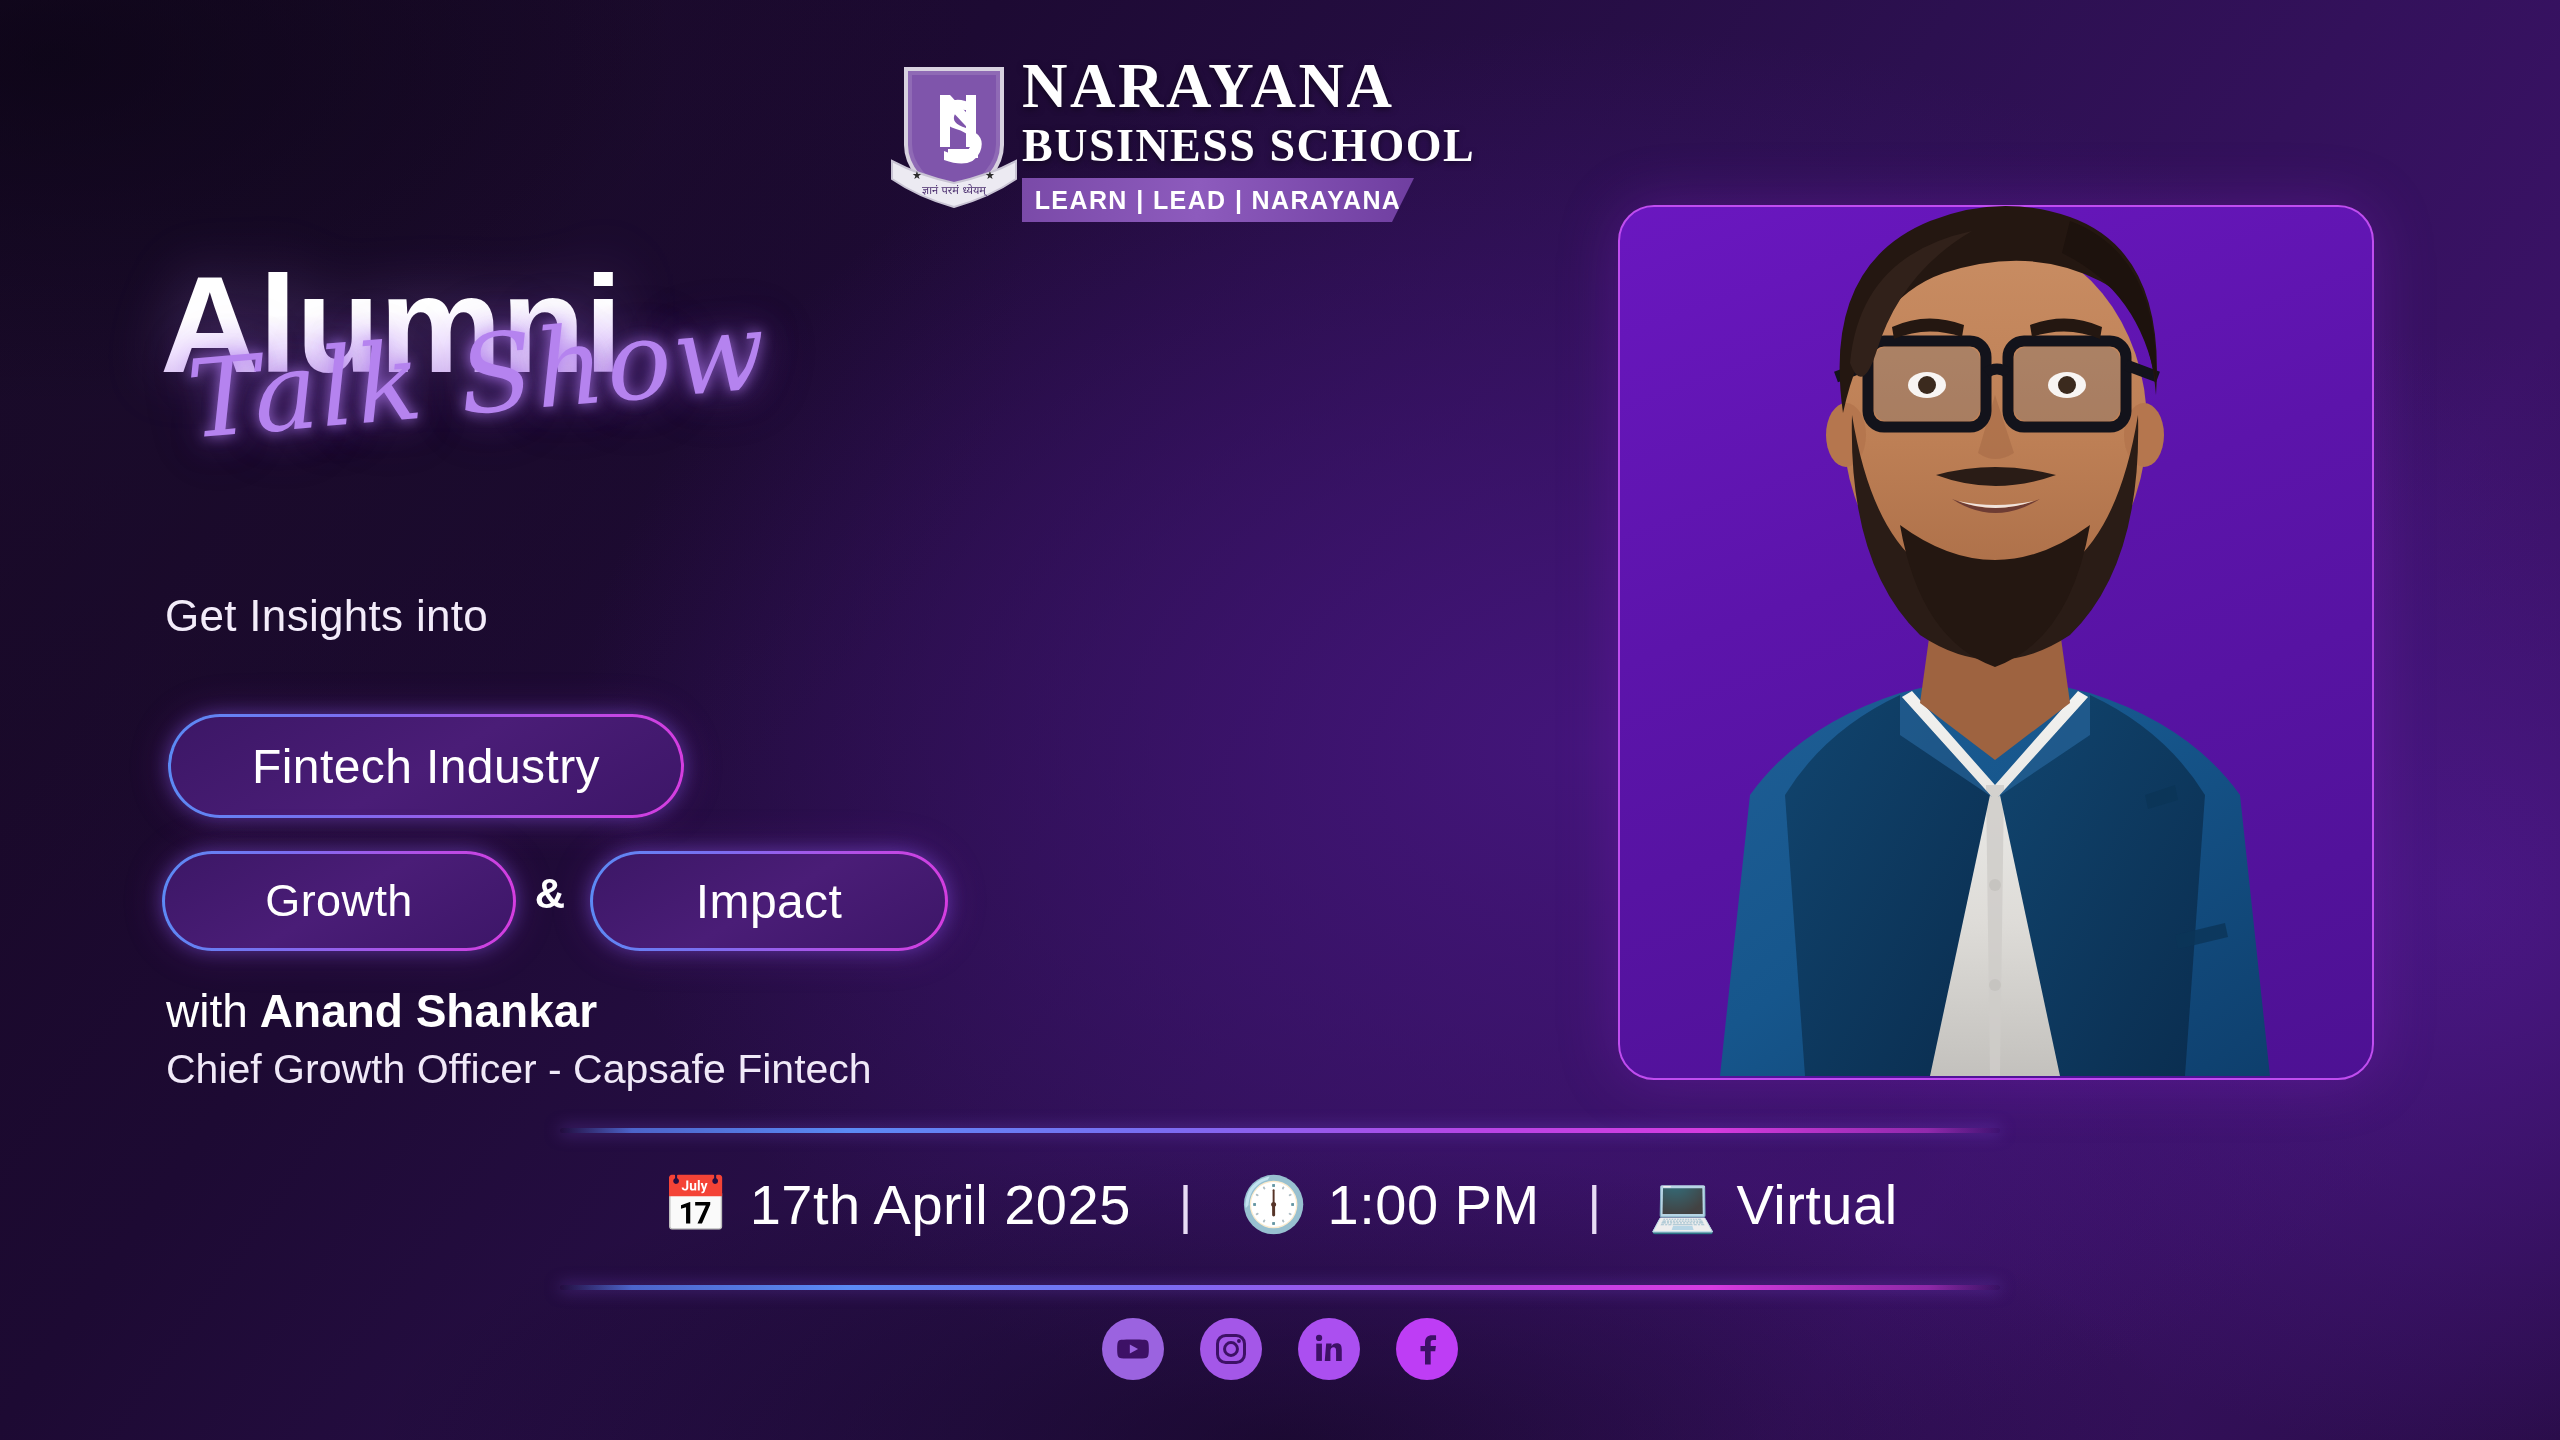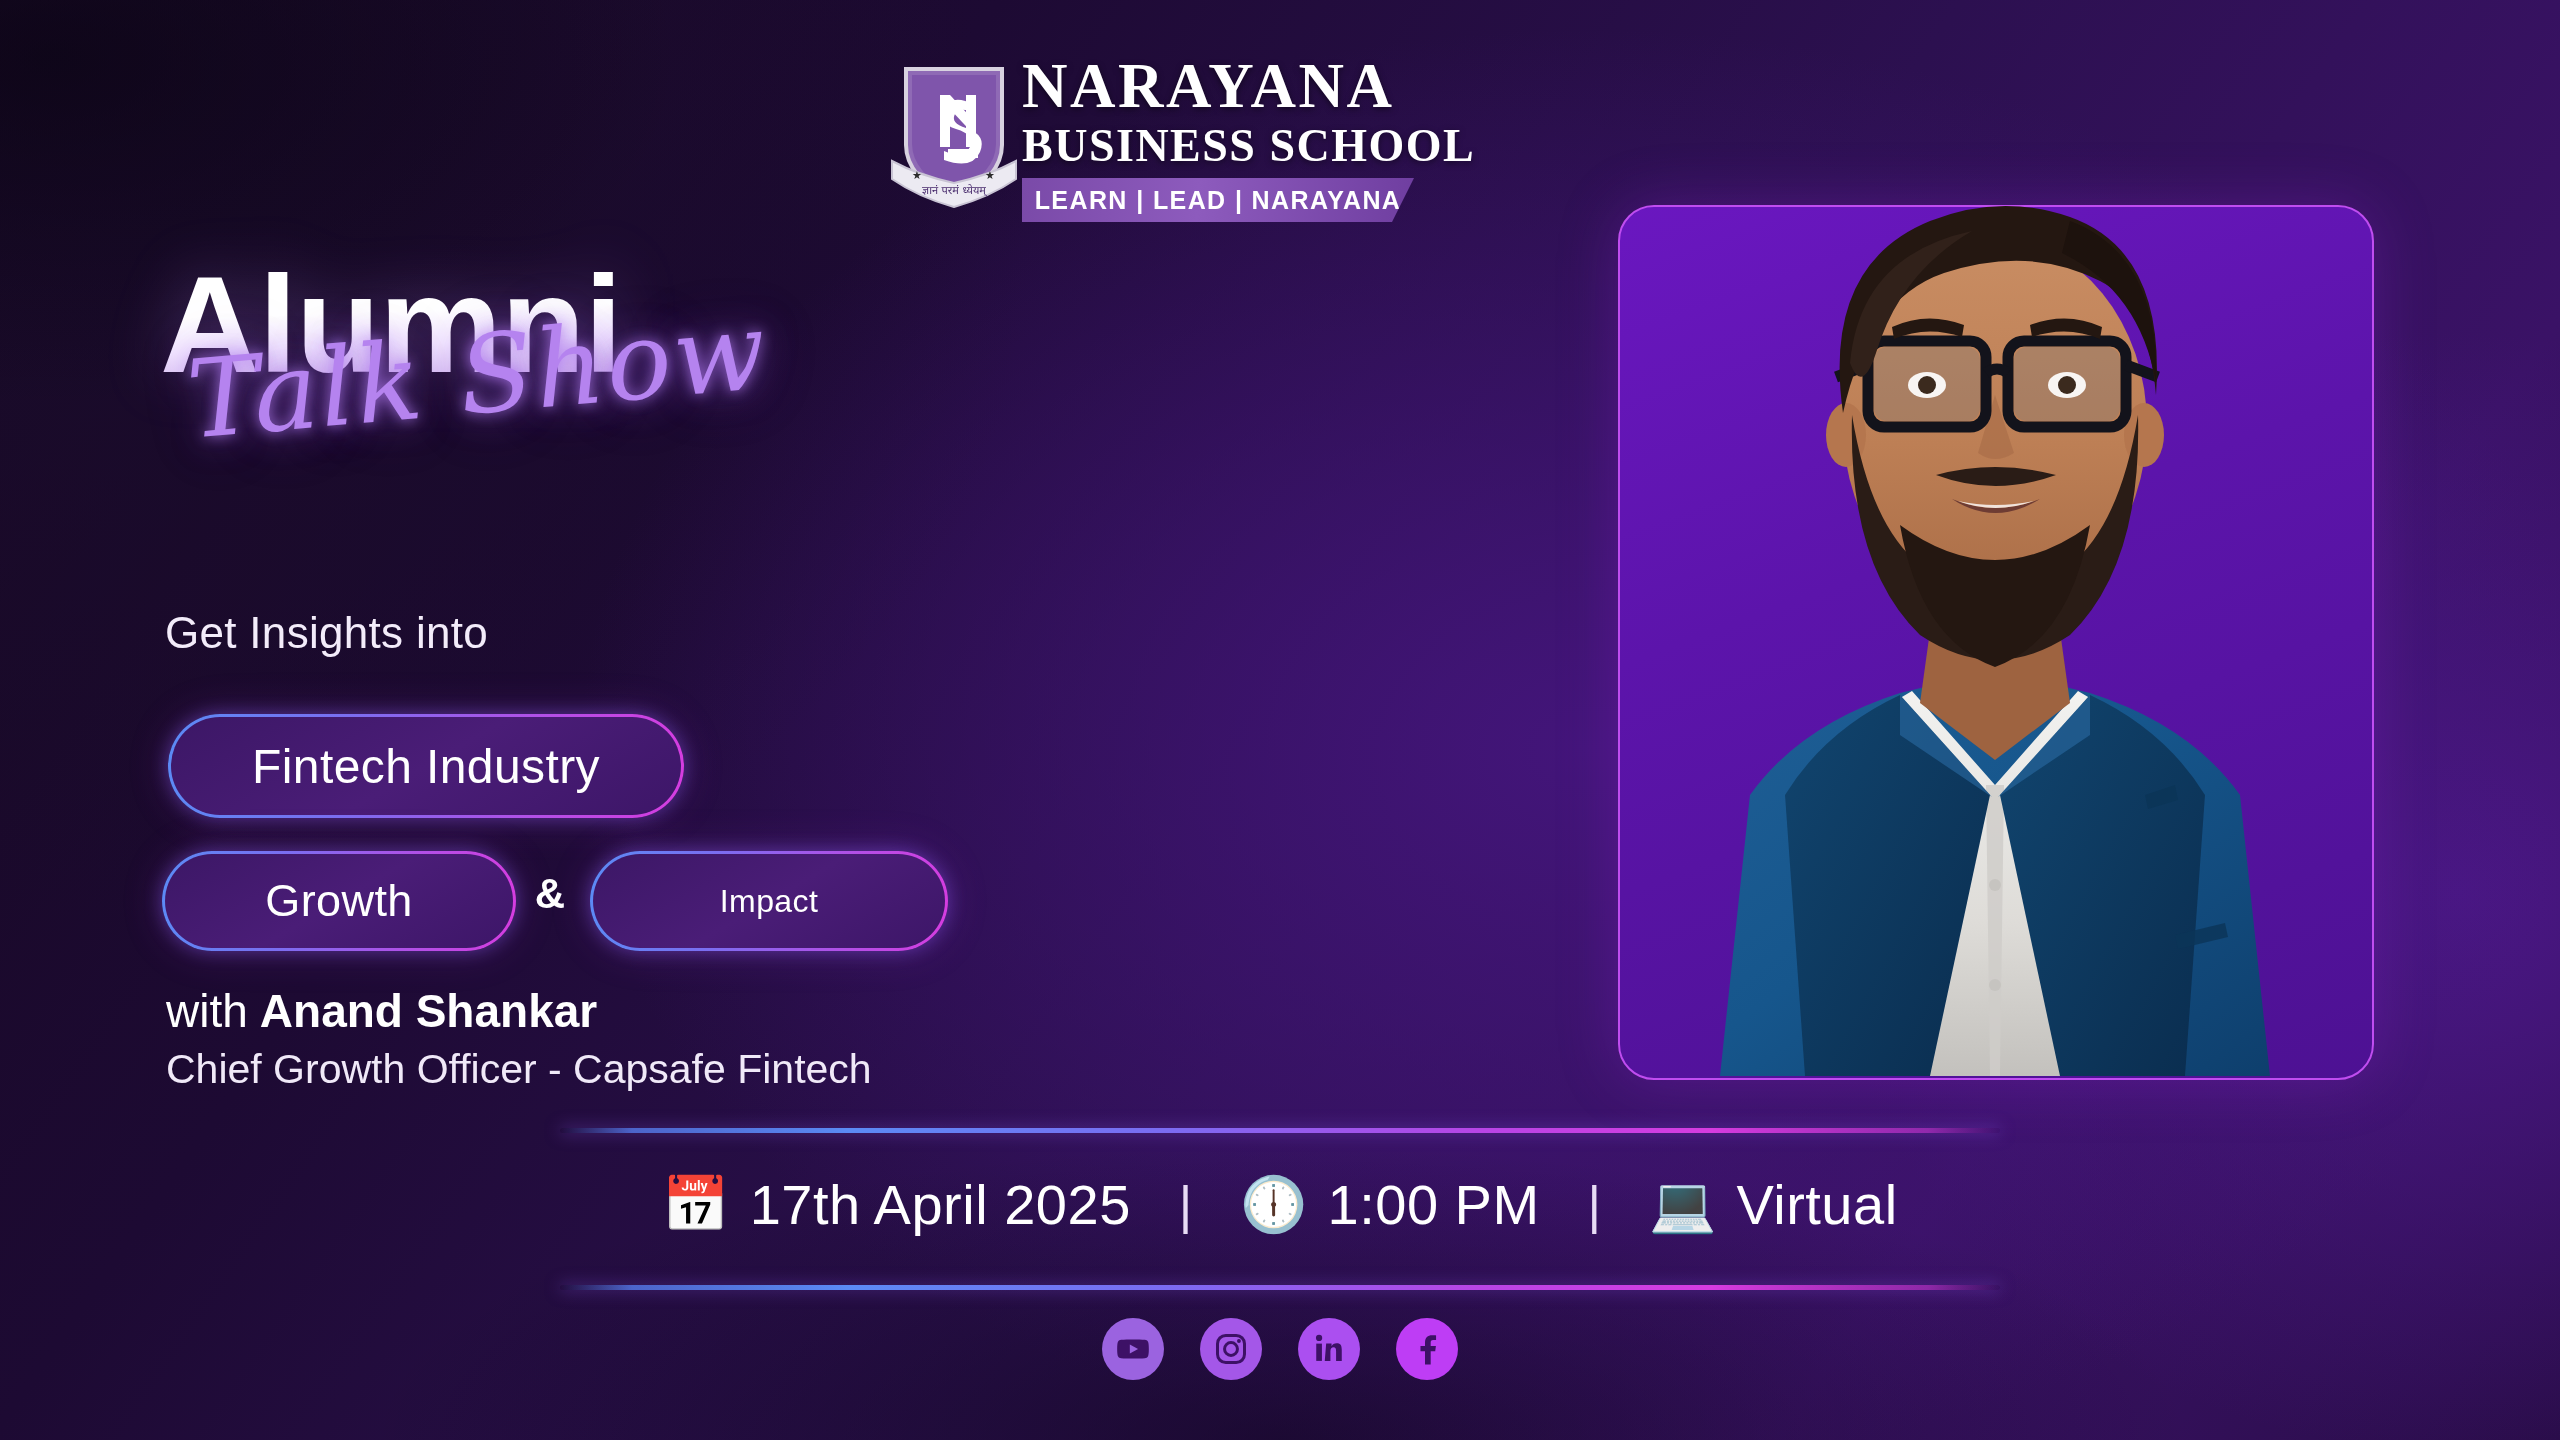--- a/index.html
+++ b/index.html
@@ -103,21 +103,21 @@
     text-shadow:
       0 0 14px rgba(178,125,240,0.85),
       0 0 34px rgba(150,90,225,0.55),
       0 0 60px rgba(130,70,210,0.35);
   }
 
   
   .get-insights {
     position: absolute;
     left: 165px;
-    top: 608px;
+    top: 591px;
     font-size: 44px;
     color: #f3ecfa;
     font-weight: 400;
     letter-spacing: 0.3px;
     z-index: 5;
   }
   .pill {
     position: absolute;
     z-index: 5;
     border-radius: 999px;
@@ -140,21 +140,21 @@
     color: #ffffff;
     font-weight: 500;
     letter-spacing: 0.4px;
     white-space: nowrap;
   }
   #pill-fintech { left: 168px; top: 714px; width: 510px; height: 98px; }
   #pill-fintech .pill-inner span { font-size: 48px; }
   #pill-growth  { left: 162px; top: 851px; width: 348px; height: 94px; }
   #pill-growth .pill-inner span  { font-size: 45px; }
   #pill-impact  { left: 590px; top: 851px; width: 352px; height: 94px; }
-  #pill-impact .pill-inner span  { font-size: 32px; }
+  #pill-impact .pill-inner span  { font-size: 48px; }
   .ampersand {
     position: absolute;
     left: 525px;
     top: 870px;
     width: 50px;
     text-align: center;
     font-size: 42px;
     font-weight: 700;
     color: #ffffff;
     z-index: 5;

